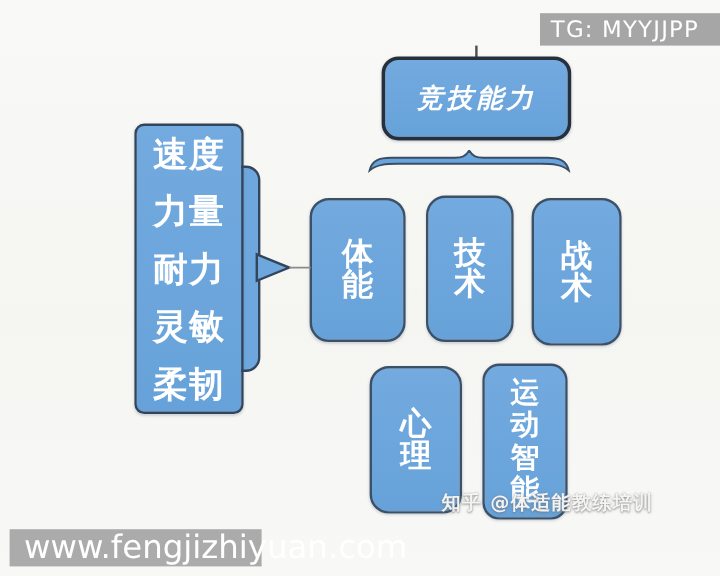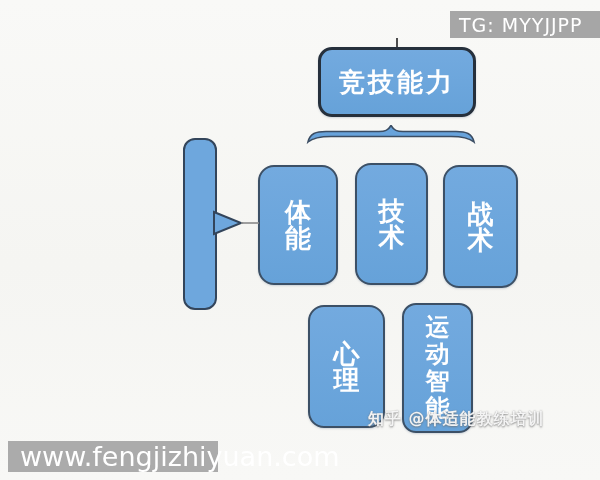--- a/index.html
+++ b/index.html
@@ -30,21 +30,21 @@
     display:flex;align-items:center;justify-content:center;
     text-align:center;
     font-weight:bold;
     white-space:pre-line;
     z-index:2;
     box-shadow:0 1px 2px rgba(90,110,140,0.25);
   }
   #root-node{
     left:318px;top:47px;width:158px;height:70px;
     border-radius:14px;border-width:3px;border-color:#26303c;
-    font-size:26px;letter-spacing:3px;
+    font-size:22px;letter-spacing:3px;font-style:italic;
   }
   #factors-panel{
     left:112px;top:103px;width:91px;height:242px;
     border-radius:8px;border-color:#33455b;
     font-size:29px;line-height:48px;letter-spacing:1px;
     z-index:3;
   }
   #node-physical {left:258px;top:165px;width:80px;height:120px;border-radius:16px;font-size:26px;line-height:26px;}
   #node-technique{left:355px;top:163px;width:73px;height:122px;border-radius:16px;font-size:26px;line-height:26px;}
   #node-tactics  {left:443px;top:165px;width:75px;height:123px;border-radius:16px;font-size:26px;line-height:26px;}
@@ -89,20 +89,27 @@
     <span>竞技能力</span>
   </div>
 
   <svg id="h-brace" width="172" height="20" viewBox="0 0 172 20">
     <path d="M3,17 C5,8.5 11,6.5 21,6.5 L74,6.5 C80,6.5 83,5.5 86,0.5
              C89,5.5 92,6.5 98,6.5 L151,6.5 C161,6.5 167,8.5 169,17
              C163,12 155,11.5 146,11.5 L26,11.5 C17,11.5 9,12 3,17 Z" fill="#68a3db" stroke="#3b4d63" stroke-width="1.6"></path>
   </svg>
 
   <div id="left-brace-body"></div>
+  <div id="factors-panel" class="node">
+    <span>速度
+力量
+耐力
+灵敏
+柔韧</span>
+  </div>
   <svg id="left-brace-point" width="50" height="28" viewBox="0 0 50 28">
     <polygon points="2,3 29,14 2,25" fill="#6ea7dd" stroke="#33455b" stroke-width="2"></polygon>
     <line x1="29" y1="14" x2="47" y2="14" stroke="#8a8a8a" stroke-width="1.6"></line>
   </svg>
 
   <div id="node-physical" class="node">
     <span>体
 能</span>
   </div>
   <div id="node-technique" class="node">

